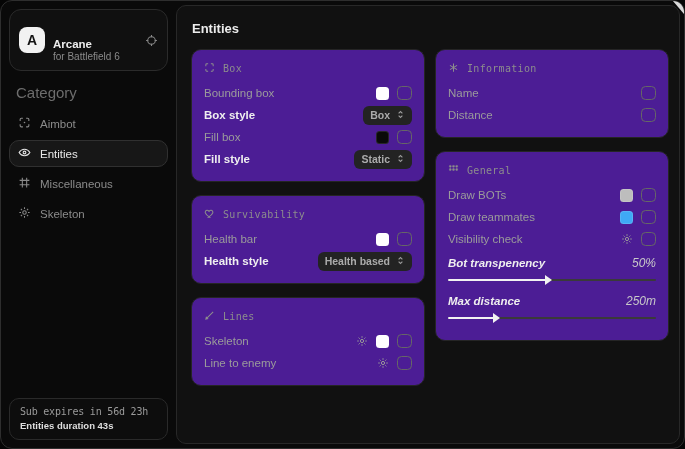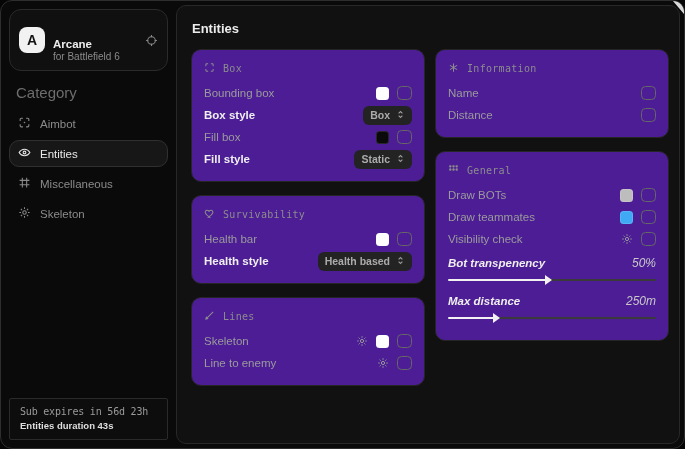--- a/index.html
+++ b/index.html
@@ -19,21 +19,21 @@
   .profile-card .icon-right { margin-left:auto; }
 
   .category-label { font-size:15px; color:#6d6d6d; margin:13px 7px 9px; }
 
   .nav { display:flex; flex-direction:column; gap:3px; }
   .nav-item { height:27px; display:flex; align-items:center; gap:9px; padding:0 8px; border:1px solid transparent; border-radius:10px; color:#8b8b8b; font-size:11.5px; cursor:pointer; }
   .nav-item.active { border-color:#303030; background:#171717; color:#e8e8e8; }
   .nav-item.active svg { stroke:#e0e0e0; }
   .nav-item svg { stroke:#8a8a8a; }
 
-  .sidebar-footer { margin-top:auto; border:1px solid #2a2a2a; border-radius:2px; padding:7px 10px 8px; background:#0d0d0d; }
+  .sidebar-footer { margin-top:auto; border:1px solid #2a2a2a; border-radius:10px; padding:7px 10px 8px; background:#0d0d0d; }
   .footer-line1 { font-family:"DejaVu Sans Mono", monospace; font-size:10px; color:#9b9b9b; letter-spacing:-0.2px; }
   .footer-line2 { font-size:9.5px; color:#dedede; font-weight:bold; margin-top:3px; }
 
   
   .main { flex:1; margin:4px 4px 4px 0; border:1px solid #282828; border-radius:10px; background:#111111; padding:12px 10px 12px 14px; overflow:hidden; }
   .page-title { font-size:13px; font-weight:bold; color:#ececec; margin:3px 0 13px 1px; }
   .columns { display:flex; gap:10px; }
   .col { display:flex; flex-direction:column; gap:13px; width:239px; }
 
   .panel { background:#4c1d95; border:1px solid #252525; border-radius:10px; padding:9px 12px 11px; }

